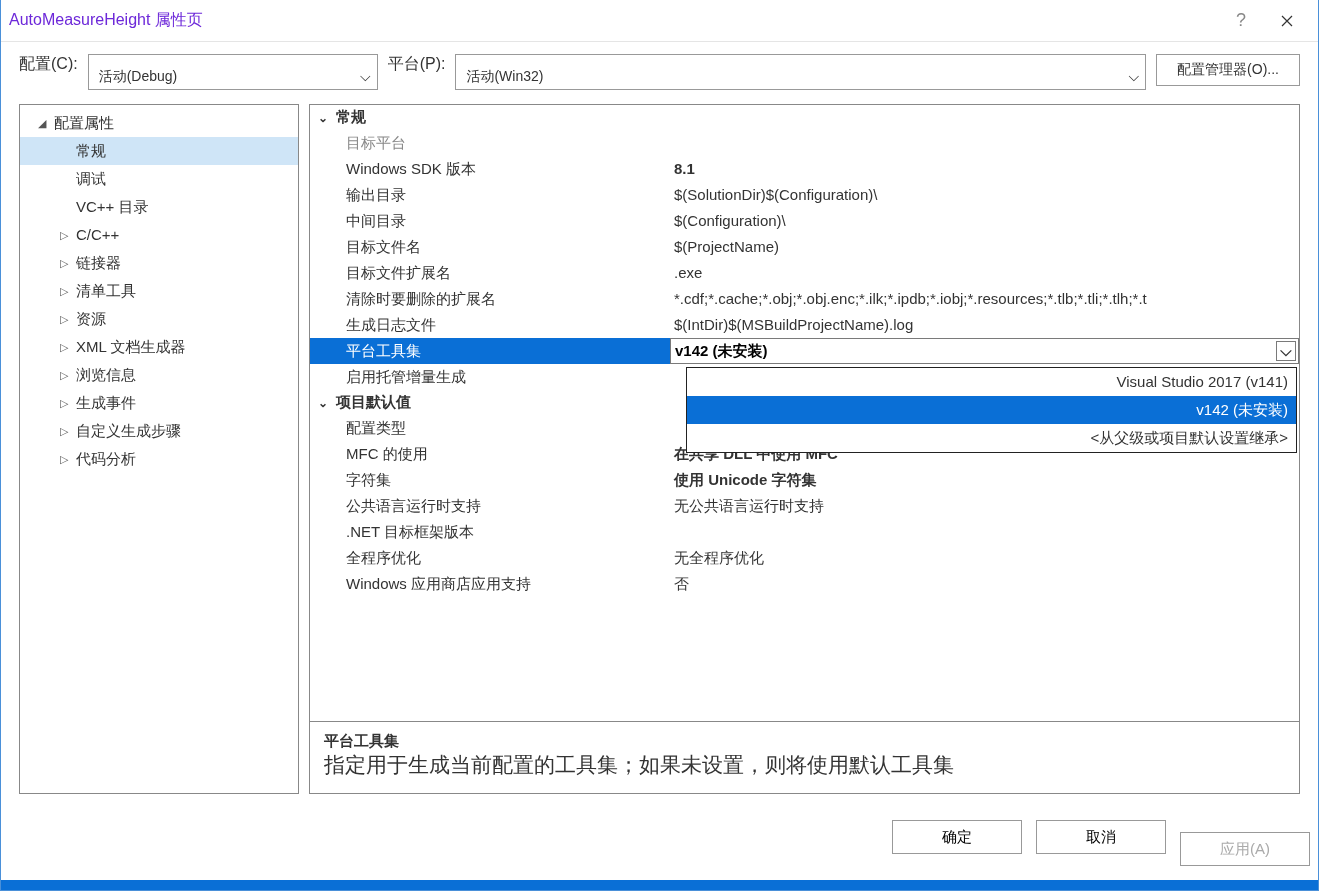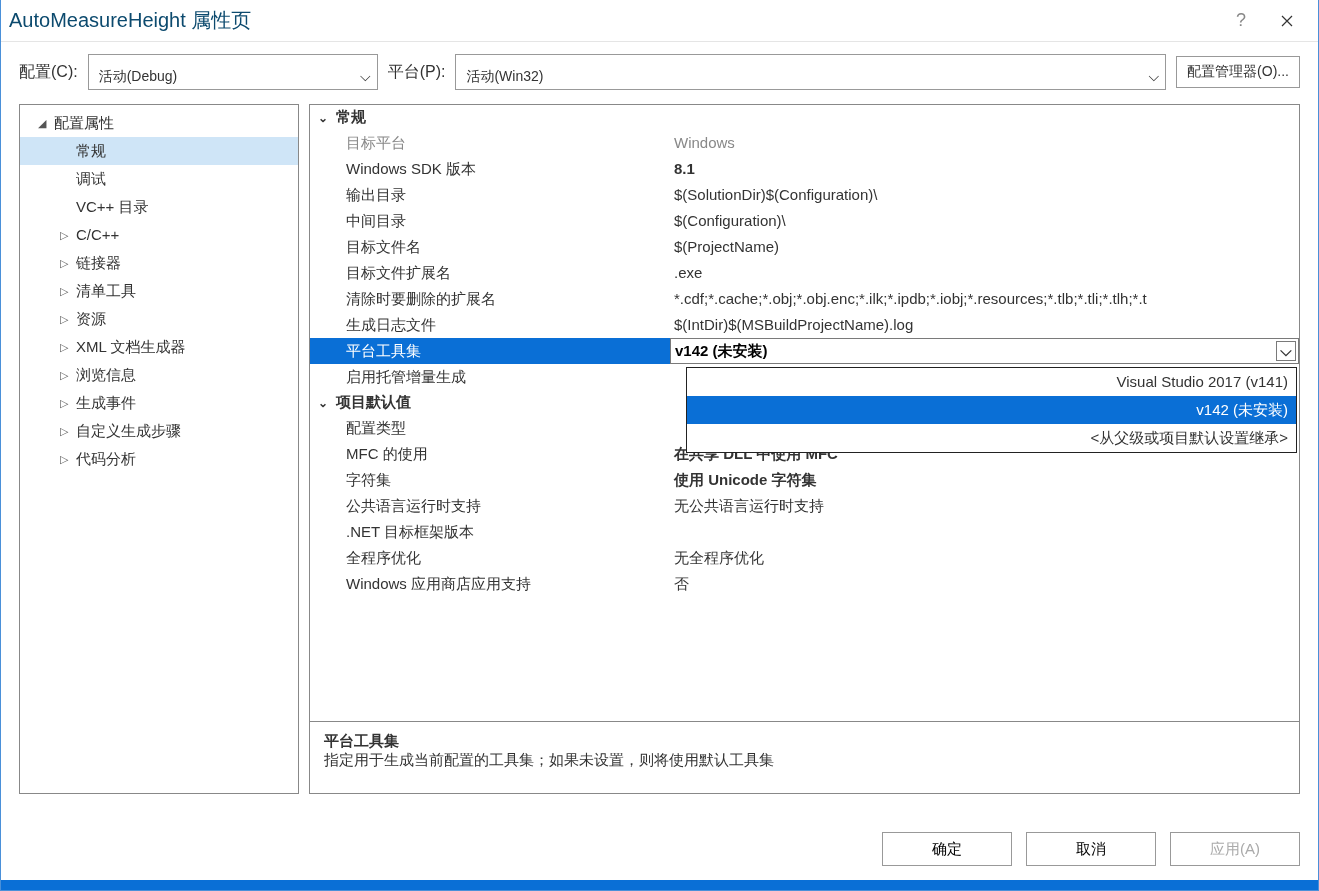--- a/index.html
+++ b/index.html
@@ -21,47 +21,46 @@
   flex-direction: column;
 }
 .titlebar {
   height: 42px;
   background: #fff;
   display: flex;
   align-items: center;
   padding: 0 8px;
   border-bottom: 1px solid #e5e5e5;
 }
-.titlebar .title { font-size: 20px; color: #0c4a6e; flex: 0 0 auto; }
+.titlebar .title { font-size: 16px; color: #6d28d9; flex: 0 0 auto; }
 .titlebar .spacer { flex: 1; }
 .titlebar .winctl { width: 46px; height: 32px; display: flex; align-items: center; justify-content: center; color: #555; }
 .titlebar .winctl svg { width: 12px; height: 12px; }
 .titlebar .help { width: 46px; height: 32px; display: flex; align-items: center; justify-content: center; color: #888; font-size: 18px; }
 
 .toolbar {
   display: flex;
-  align-items: center;
   padding: 12px 18px 14px 18px;
   gap: 10px;
 }
 .toolbar label { font-size: 16px; }
 .combo {
   border: 1px solid #999;
   height: 36px;
   display: flex;
   align-items: center;
   padding: 9px 6px 0 10px;
   background: #fff;
   position: relative;
 }
 .combo .arrow { margin-left: auto; color: #333; }
 .cfgbtn {
   border: 1px solid #999;
   height: 32px;
-  padding: 0 10px;
+  padding: 0 20px;
   background: #fff;
   display: flex;
   align-items: center;
 }
 
 .body {
   flex: 1;
   display: flex;
   padding: 0 18px 12px 18px;
   gap: 10px;
@@ -150,28 +149,27 @@
 }
 .dropdown .opt.sel { background: #0a6fd6; color: #fff; }
 
 .help-pane {
   border: 1px solid #888;
   border-top: none;
   padding: 10px 14px;
   height: 72px;
 }
 .help-pane .ht { font-weight: bold; font-size: 15px; }
-.help-pane .hd { font-size: 15px; }
+.help-pane .hd { font-size: 21px; }
 
 .footer {
   display: flex;
   justify-content: flex-end;
   gap: 14px;
-  padding: 14px 18px;
-  align-items: flex-end;
+  padding: 14px 8px;
 }
 .footer button {
   border: 1px solid #999;
   background: #fff;
   width: 130px;
   height: 34px;
   font-size: 15px;
   font-family: inherit;
 }
 .footer button.disabled { color: #aaa; margin-top: 12px; }
@@ -263,21 +261,20 @@
 
     <div class="main">
       <div class="props" id="props">
         <div id="prop-content">
             <div class="section-header">
               <span class="tri">⌄</span>
               <span>常规</span>
             </div>
             <div class="prop-row">
               <div class="k grey">目标平台</div>
-              <div class="v grey">Windows</div>
             </div>
             <div class="prop-row">
               <div class="k">Windows SDK 版本</div>
               <div class="v bold">8.1</div>
             </div>
             <div class="prop-row">
               <div class="k">输出目录</div>
               <div class="v">$(SolutionDir)$(Configuration)\</div>
             </div>
             <div class="prop-row">

